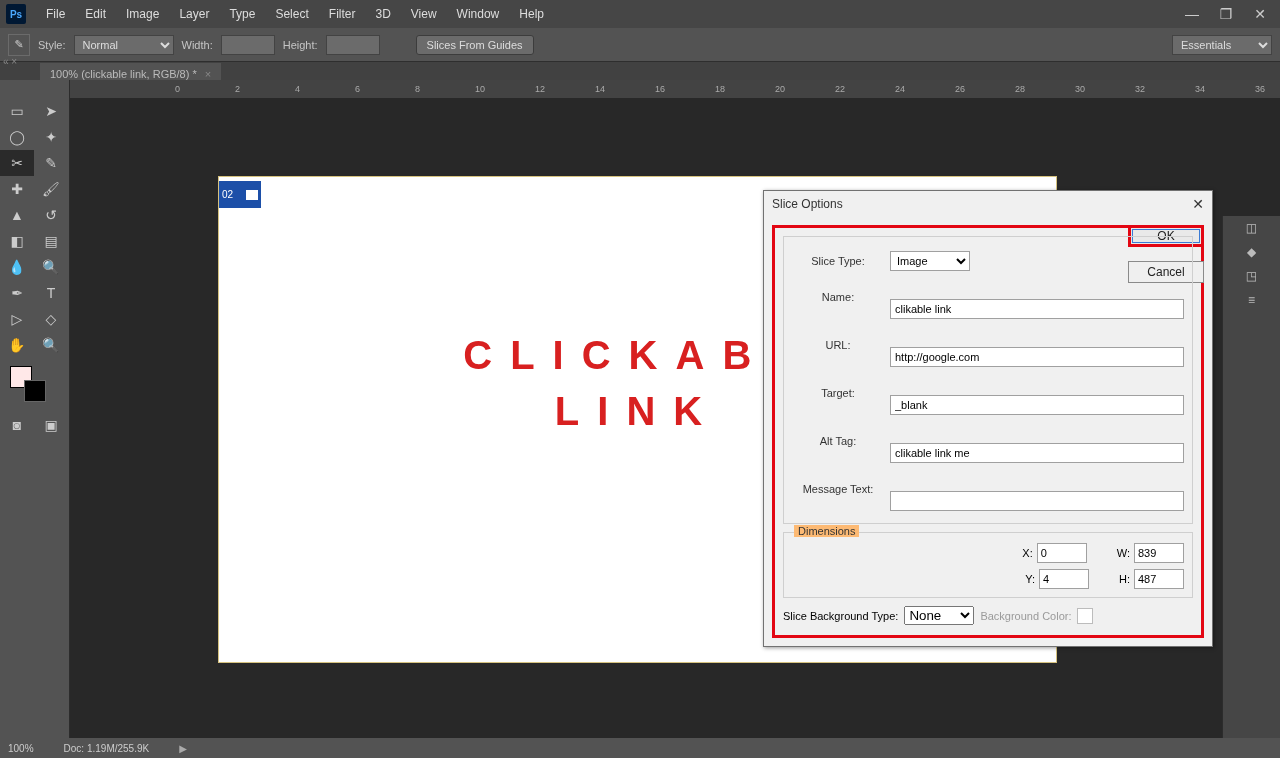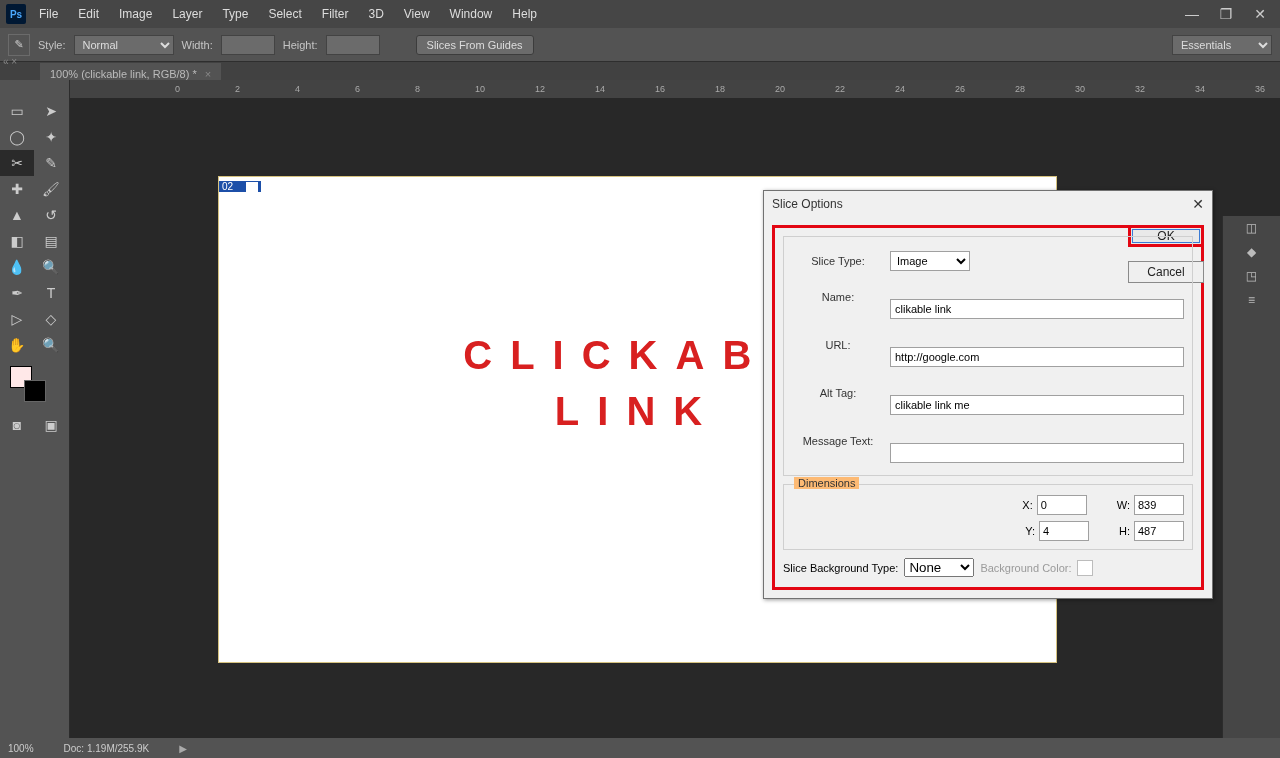--- a/index.html
+++ b/index.html
@@ -1,20 +1,20 @@
 <!DOCTYPE html>
 <html><head>
 <meta charset="utf-8">
 <style>
 * { margin: 0; padding: 0; box-sizing: border-box; font-family: "Segoe UI", Tahoma, sans-serif; }
 body { background: #535353; width: 1280px; height: 758px; overflow: hidden; position: relative; }
 
 
 .menubar { height: 28px; background: #464646; display: flex; align-items: center; padding: 0 6px; color: #ddd; font-size: 12px; }
-.ps-logo { width: 20px; height: 20px; background: #001833; color:#4aa8ff; font-weight:bold; display:flex; align-items:center; justify-content:center; font-size:10px; margin-right:3px; border-radius:2px;}
+.ps-logo { width: 20px; height: 20px; background: #001833; color:#4aa8ff; font-weight:bold; display:flex; align-items:center; justify-content:center; font-size:10px; margin-right:10px; border-radius:2px;}
 .menubar .item { padding: 4px 10px; }
 .win-ctrl { margin-left:auto; display:flex; gap:6px; color:#ccc;}
 .win-ctrl span{ width:28px; text-align:center; font-size:14px;}
 
 
 .optbar { height: 34px; background: #535353; border-bottom:1px solid #2e2e2e; display:flex; align-items:center; padding:0 8px; color:#ccc; font-size:11px; gap:8px;}
 .optbar .tool-ico{ width:22px;height:22px;border:1px solid #6b6b6b; display:flex;align-items:center;justify-content:center;}
 .optbar .lbl{ color:#c5c5c5;}
 .optbar select,.optbar input{ background:#6b6b6b;border:1px solid #434343;color:#ddd;font-size:11px;height:20px;padding:0 4px;}
 .optbar select{width:100px;}
@@ -40,21 +40,21 @@
 .toolcell.sel{ background:#2a2a2a;}
 .swatches{ margin-top:8px; position:relative; height:40px;}
 .swatches .fg{ position:absolute; left:10px; top:0; width:22px; height:22px; background:#ffe8e8; border:1px solid #000;}
 .swatches .bg{ position:absolute; left:24px; top:14px; width:22px; height:22px; background:#000; border:1px solid #666;}
 .lastrow{display:flex;margin-top:6px;}
 
 
 .canvas-area{ position:absolute; left:70px; right:0; top:98px; bottom:20px; background:#282828; }
 .doc{ position:absolute; left:148px; top:78px; width:839px; height:487px; background:#fff; border:1px solid #d6c27f;}
 .doc::before,.doc::after{content:"";position:absolute;background:#d4b24e;}
-.slice-badge{ position:absolute; left:0; top:4px; background:#1c4fa8; color:#fff; font-size:10px; padding:0 3px; display:flex; align-items:center; gap:13px;}
+.slice-badge{ position:absolute; left:0; top:4px; background:#1c4fa8; color:#fff; font-size:10px; padding:8px 3px; display:flex; align-items:center; gap:13px;}
 .slice-badge .ico{width:12px;height:10px;background:#fff;}
 .doc-text{ color:#d82020; font-weight:900; text-align:center; letter-spacing:18px; font-size:40px; line-height:1.4; position:absolute; top:150px; left:0; right:0;}
 
 
 .dialog{ position:absolute; left:763px; top:190px; width:450px; background:#f0f0f0; border:1px solid #717171; box-shadow:1px 1px 4px rgba(0,0,0,.4);}
 .dlg-title{ height:26px; display:flex; align-items:center; padding:0 8px; font-size:12px; color:#333;}
 .dlg-close{ margin-left:auto; font-size:14px; color:#333; }
 .dlg-body{ padding:8px; position:relative;}
 .redbox{ border:3px solid #e30613; padding:8px 8px 10px;}
 .fieldset{ border:1px solid #cfcfcf; padding:10px 8px 8px; margin-bottom:8px; position:relative;}
@@ -239,20 +239,24 @@
         </div>
         <div class="row">
           <span class="lab">Name:</span>
           <input type="text" value="clikable link" style="">
         </div>
         <div class="row">
           <span class="lab">URL:</span>
           <input type="text" value="http://google.com" style="">
         </div>
         <div class="row">
+          <span class="lab">Target:</span>
+          <input type="text" value="_blank" style="">
+        </div>
+        <div class="row">
           <span class="lab">Alt Tag:</span>
           <input type="text" value="clikable link me" style="">
         </div>
         <div class="row">
           <span class="lab">Message Text:</span>
           <input type="text" value="" style="">
         </div>
       </div>
       <div class="fieldset">
         <span class="legend">Dimensions</span>

